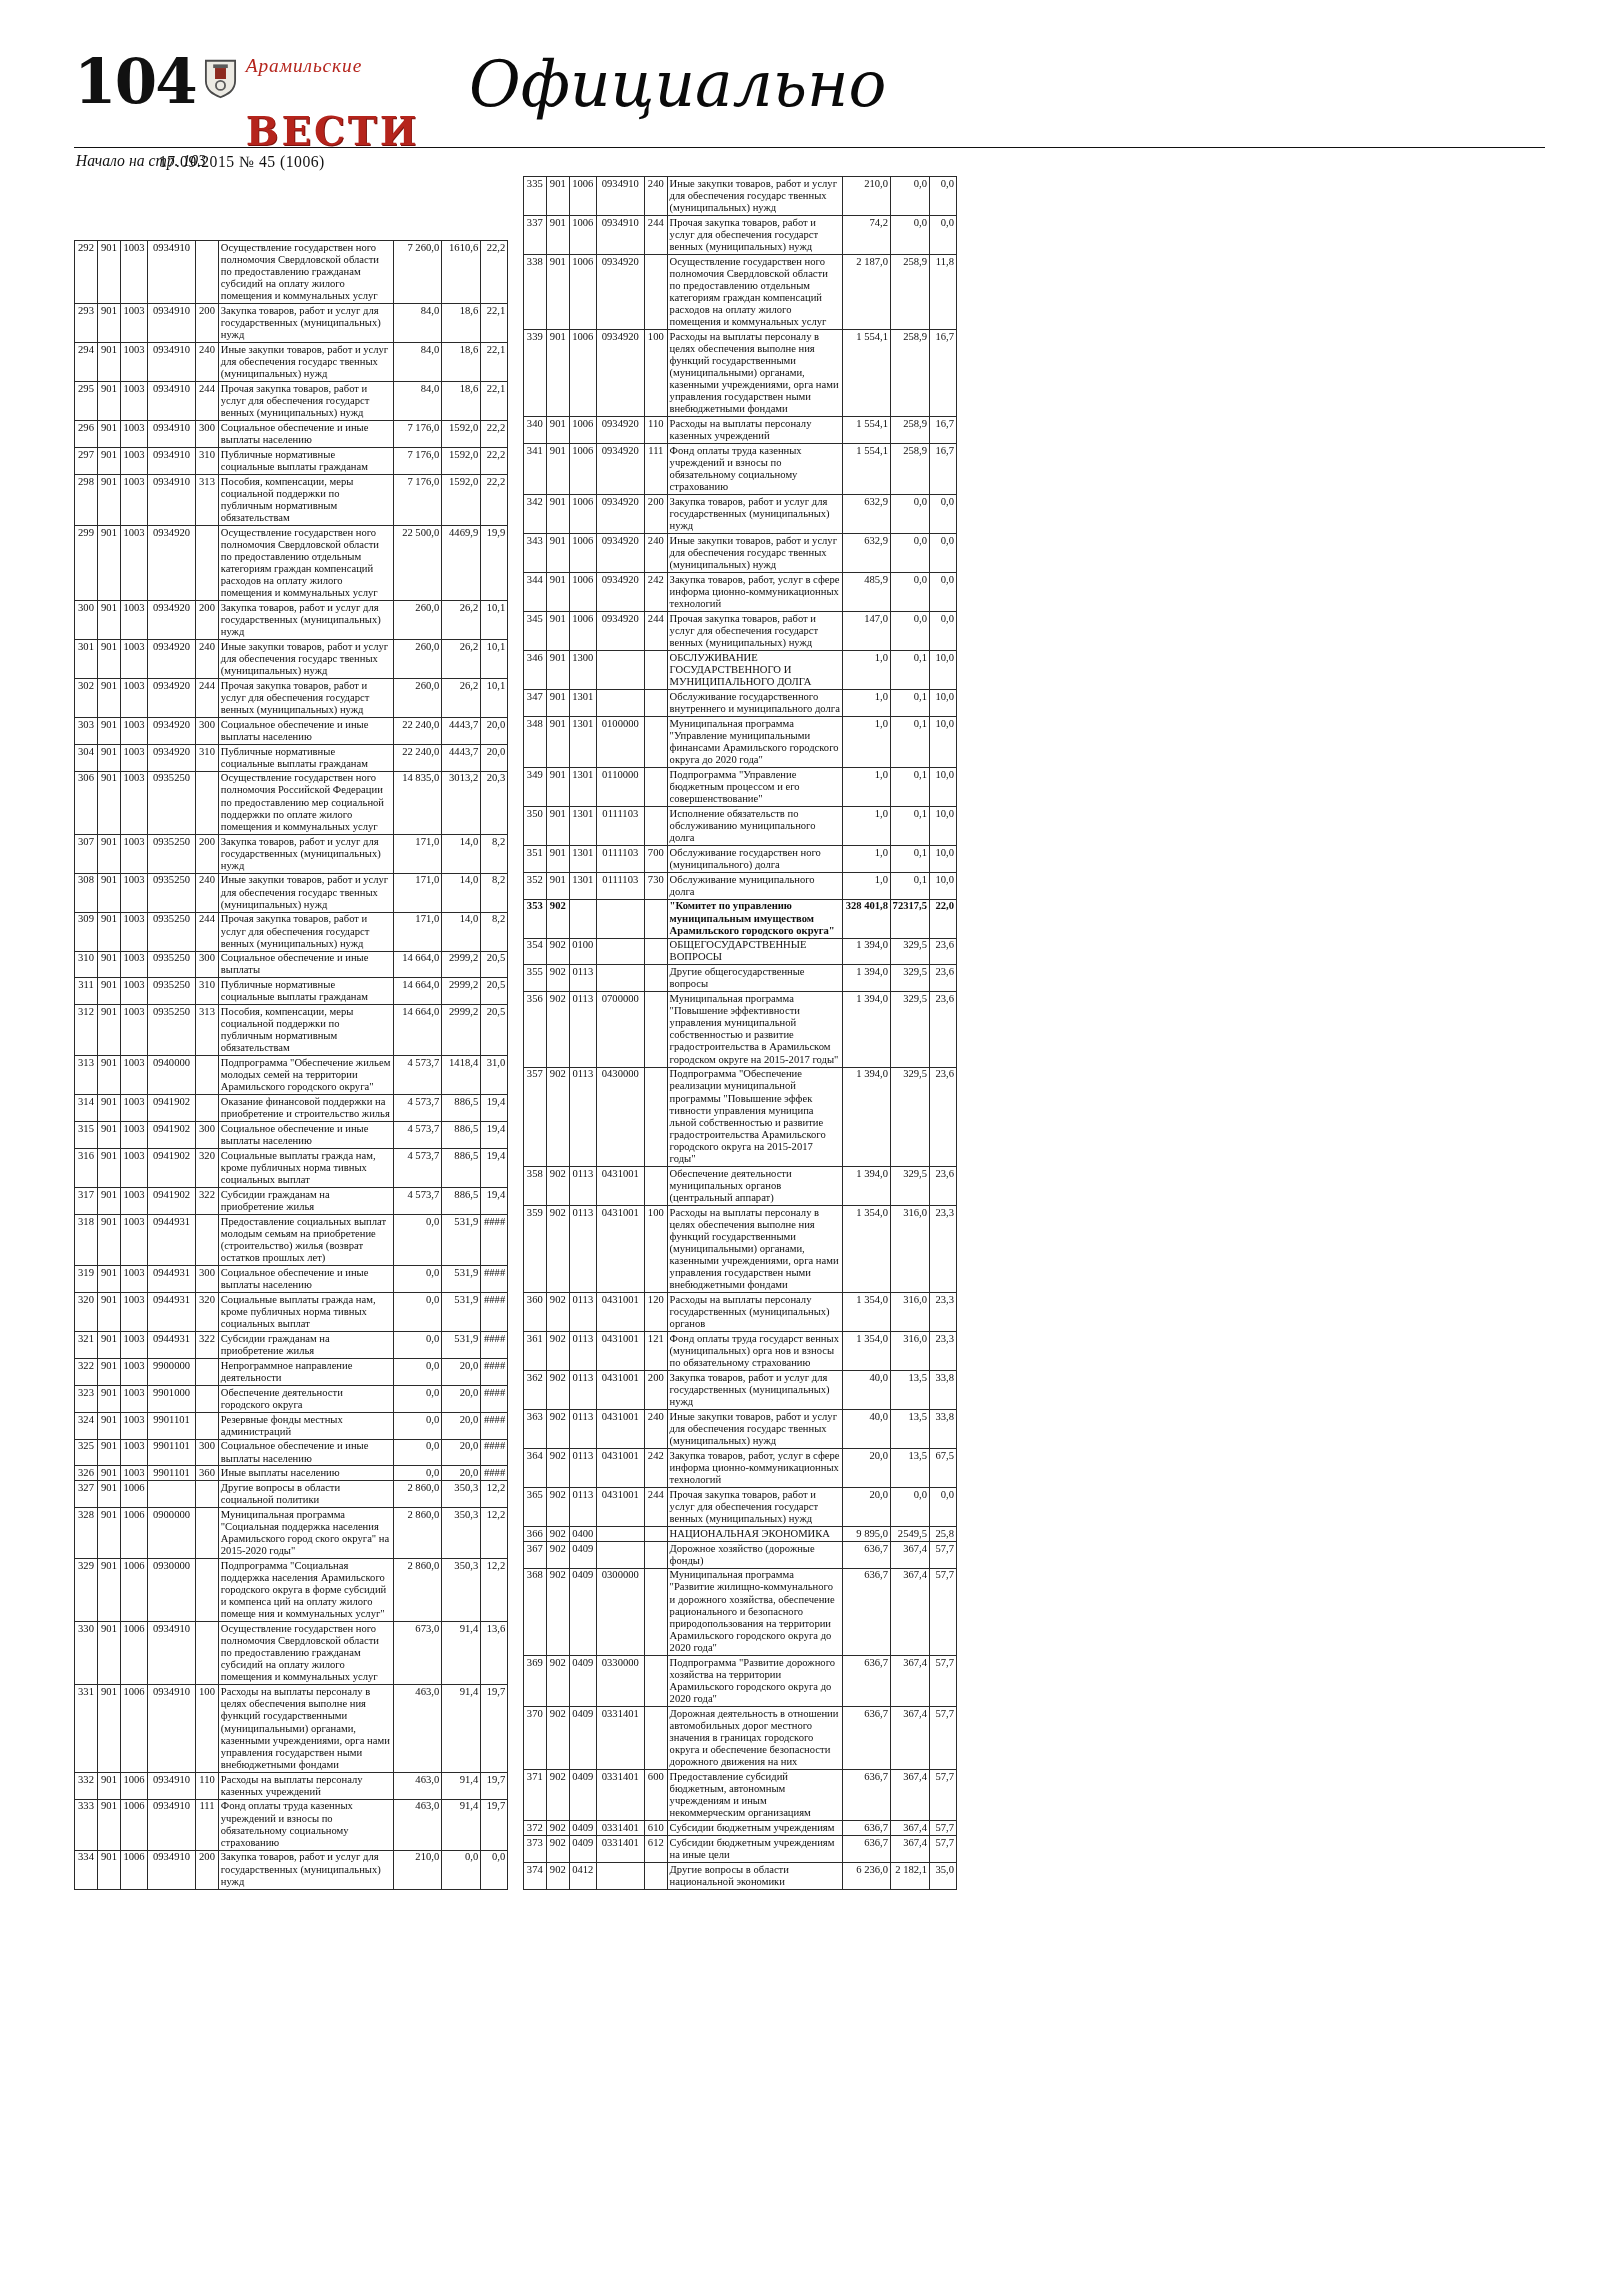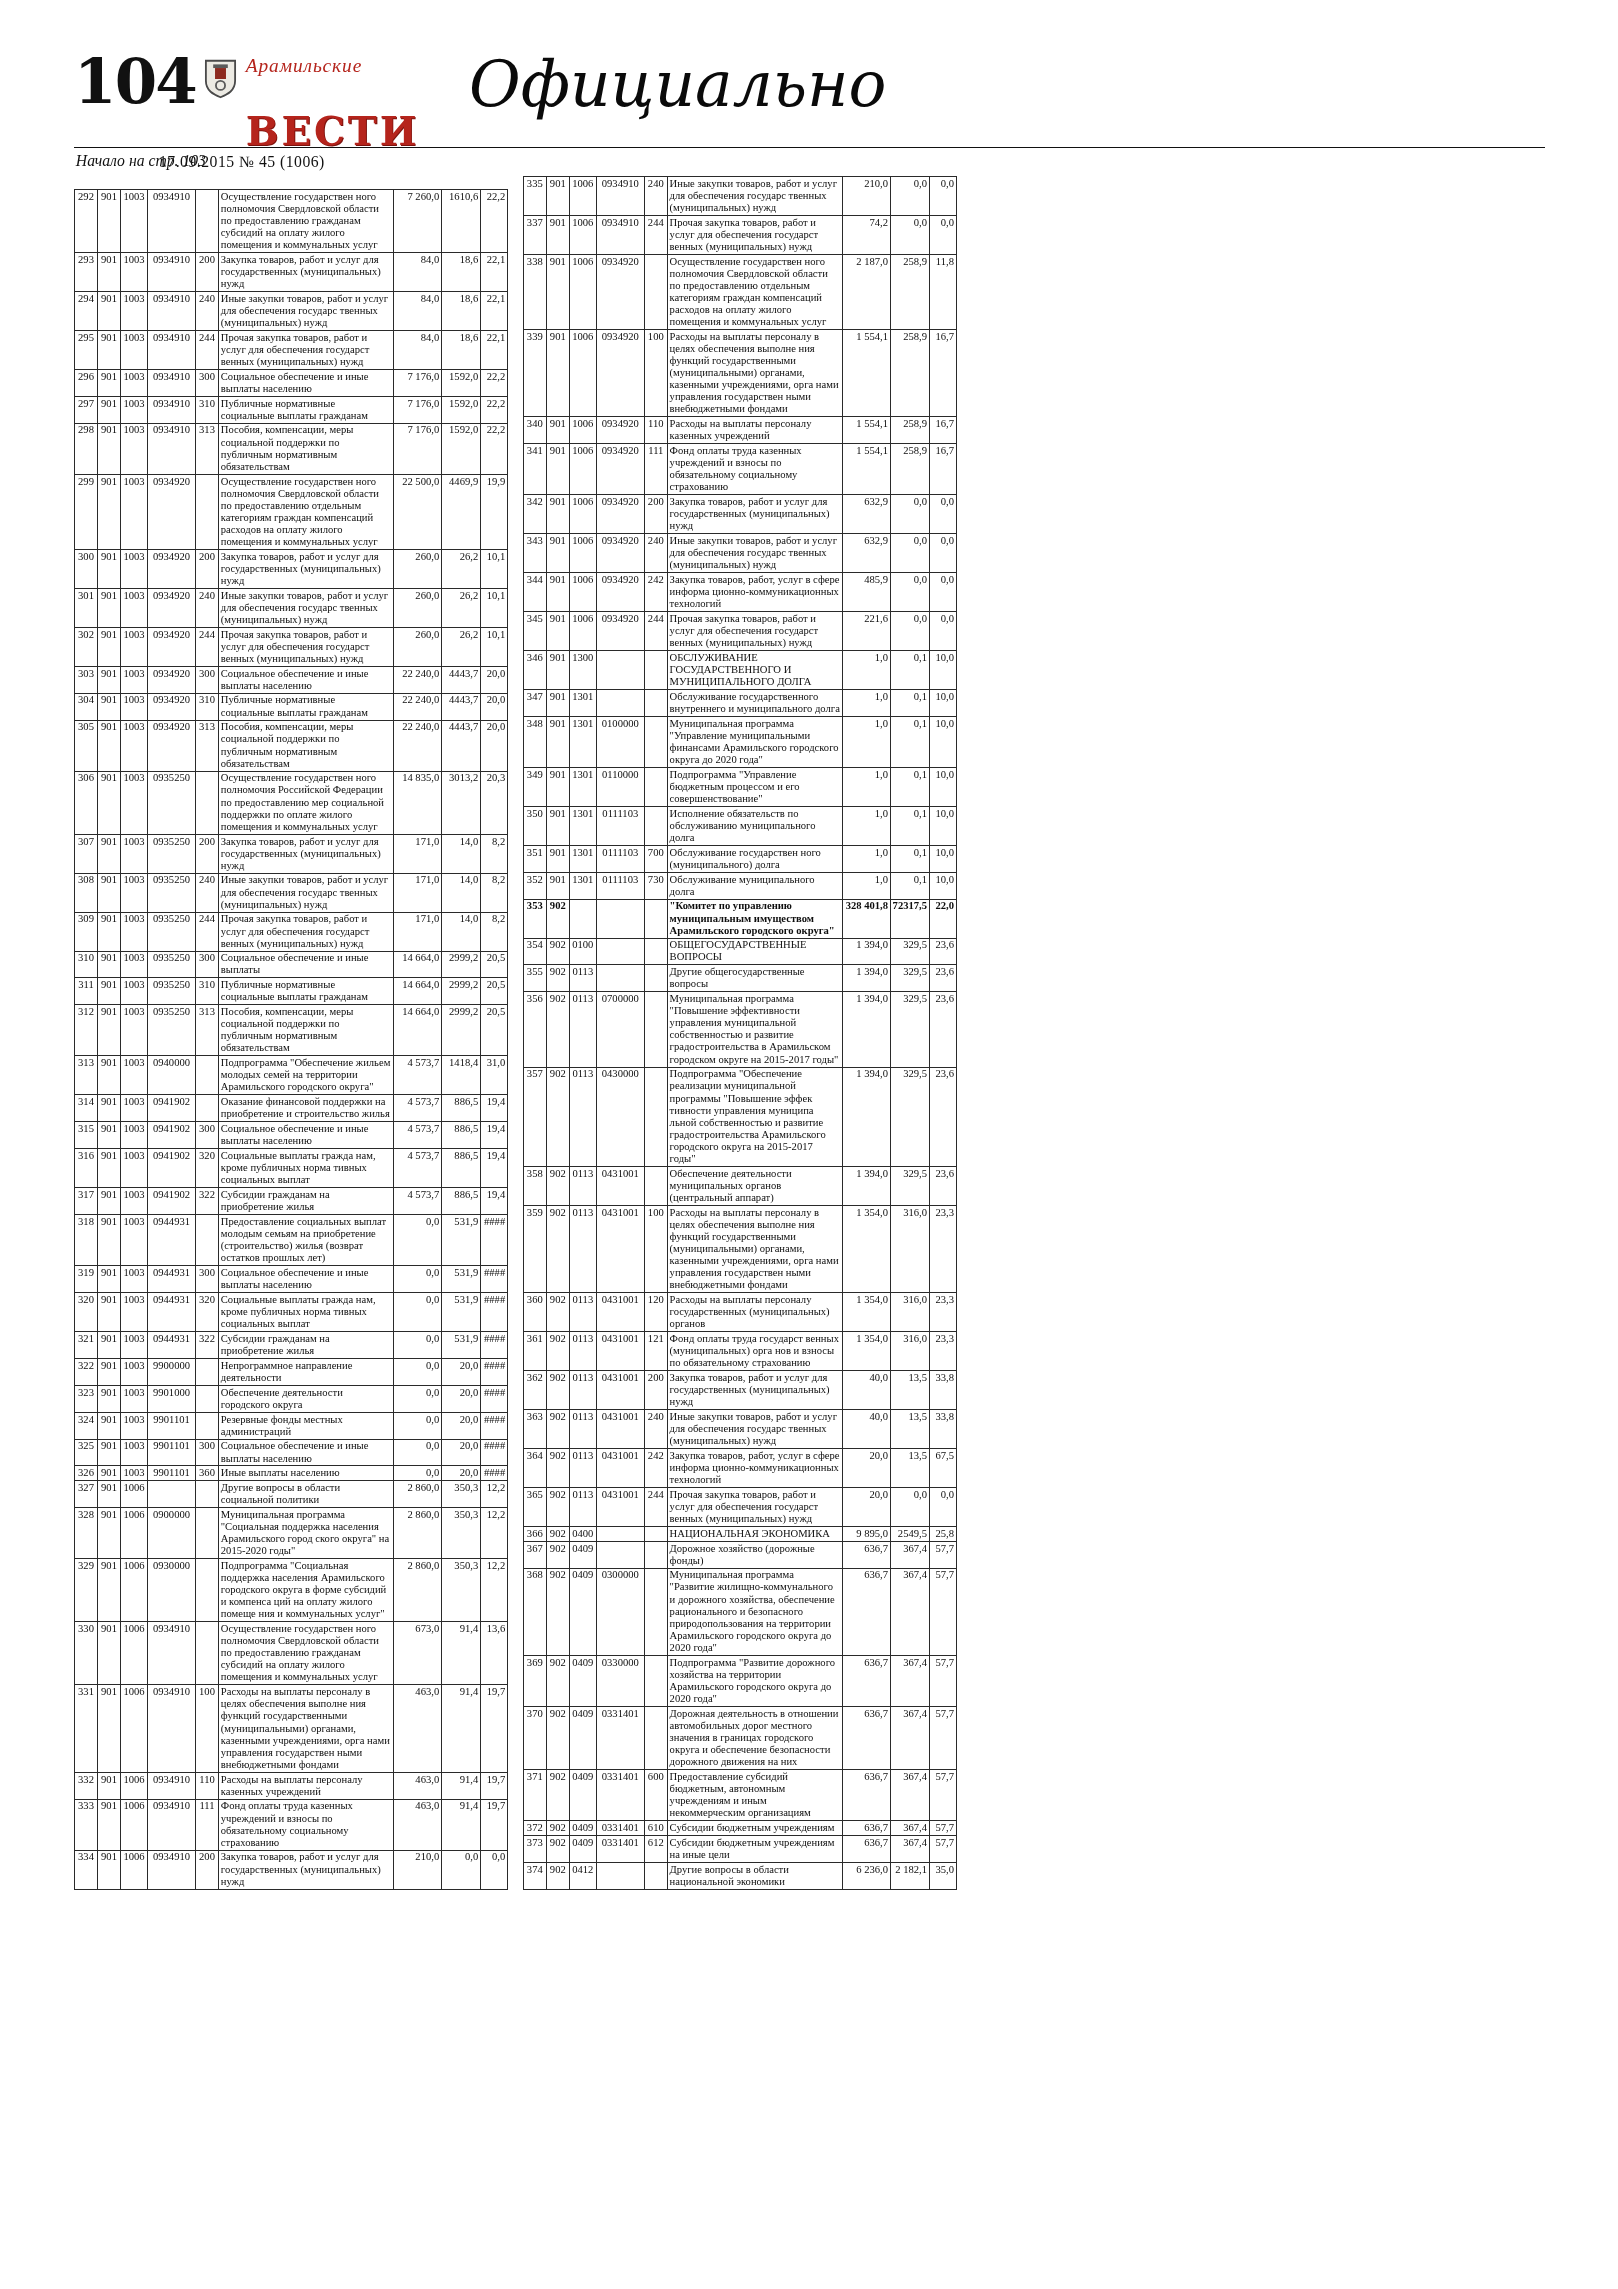--- a/index.html
+++ b/index.html
@@ -272,31 +272,20 @@
             <td class="c-code">901</td>
             <td class="c-code">1003</td>
             <td class="c-code">0934920</td>
             <td class="c-code">310</td>
             <td class="c-name">Публичные нормативные социальные выплаты гражданам</td>
             <td class="c-val">22 240,0</td>
             <td class="c-val">4443,7</td>
             <td class="c-pct">20,0</td>
           </tr>
           <tr>
-            <td class="c-num">305</td>
-            <td class="c-code">901</td>
-            <td class="c-code">1003</td>
-            <td class="c-code">0934920</td>
-            <td class="c-code">313</td>
-            <td class="c-name">Пособия, компенсации, меры социальной поддержки по публичным нормативным обязательствам</td>
-            <td class="c-val">22 240,0</td>
-            <td class="c-val">4443,7</td>
-            <td class="c-pct">20,0</td>
-          </tr>
-          <tr>
             <td class="c-num">306</td>
             <td class="c-code">901</td>
             <td class="c-code">1003</td>
             <td class="c-code">0935250</td>
             <td class="c-code"></td>
             <td class="c-name">Осуществление государствен ного полномочия Российской Федерации по предоставлению мер социальной поддержки по оплате жилого помещения и коммунальных услуг</td>
             <td class="c-val">14 835,0</td>
             <td class="c-val">3013,2</td>
             <td class="c-pct">20,3</td>
           </tr>
@@ -723,21 +712,21 @@
             <td class="c-val">0,0</td>
             <td class="c-pct">0,0</td>
           </tr>
           <tr>
             <td class="c-num">345</td>
             <td class="c-code">901</td>
             <td class="c-code">1006</td>
             <td class="c-code">0934920</td>
             <td class="c-code">244</td>
             <td class="c-name">Прочая закупка товаров, работ и услуг для обеспечения государст венных (муниципальных) нужд</td>
-            <td class="c-val">221,6</td>
+            <td class="c-val">147,0</td>
             <td class="c-val">0,0</td>
             <td class="c-pct">0,0</td>
           </tr>
           <tr>
             <td class="c-num">346</td>
             <td class="c-code">901</td>
             <td class="c-code">1300</td>
             <td class="c-code"></td>
             <td class="c-code"></td>
             <td class="c-name">ОБСЛУЖИВАНИЕ ГОСУДАРСТВЕННОГО И МУНИЦИПАЛЬНОГО ДОЛГА</td>

